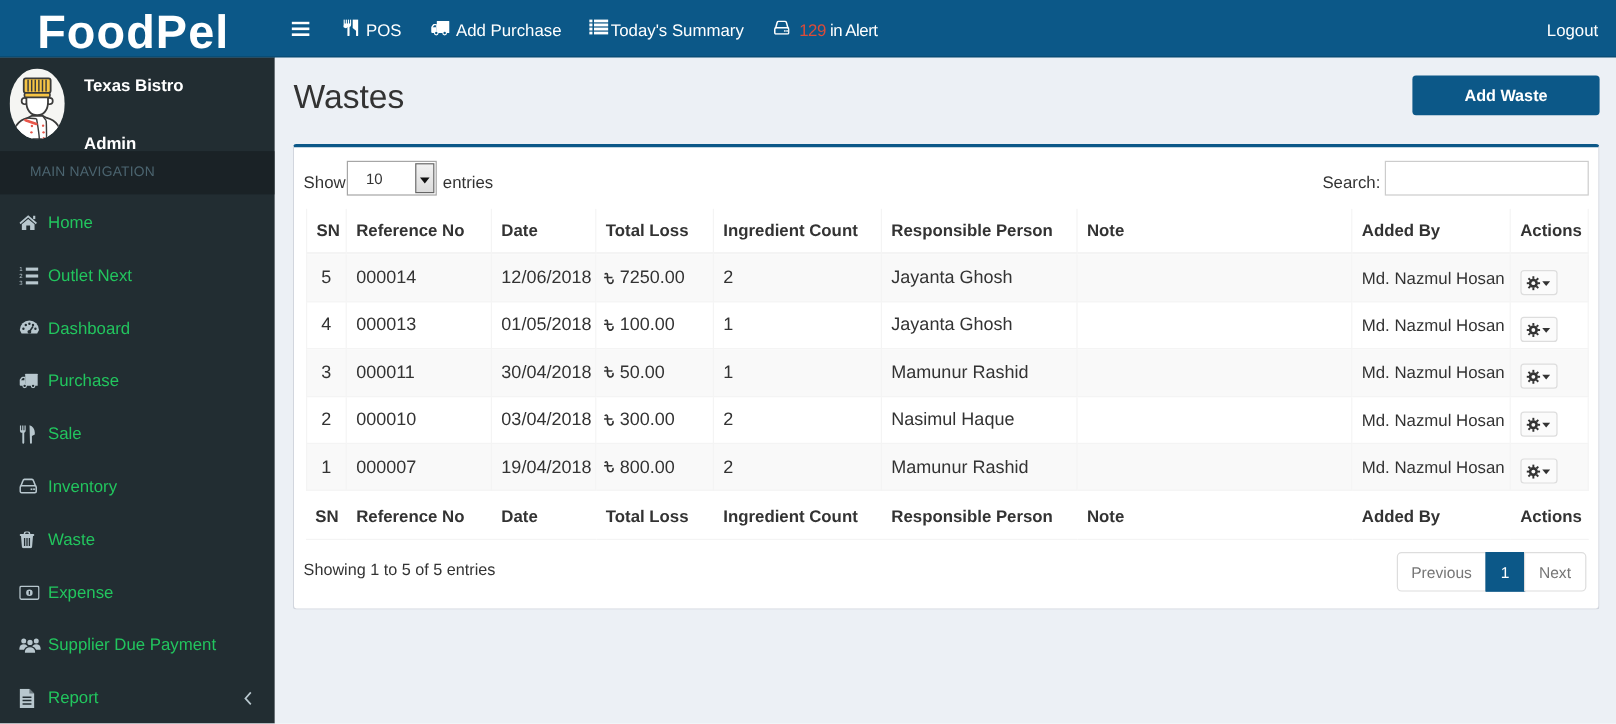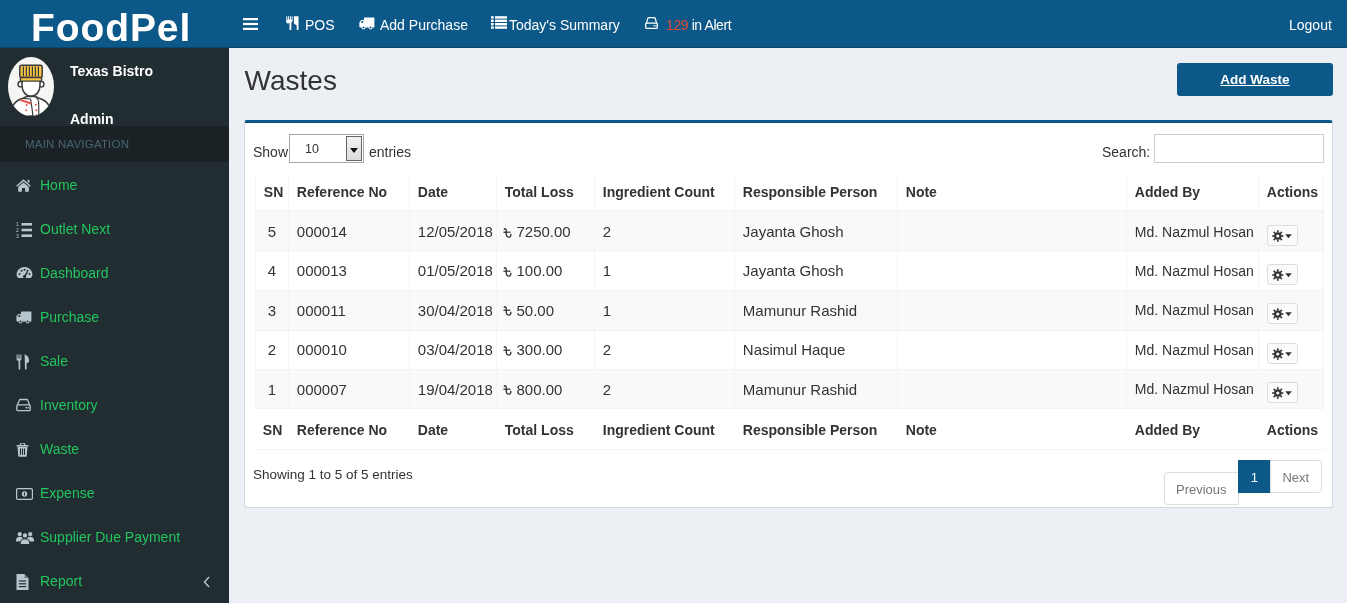--- a/index.html
+++ b/index.html
@@ -15,21 +15,21 @@
   #userpanel { position:absolute; left:0; top:0; width:229px; height:78px; }
   #uname { position:absolute; left:70px; top:15px; font-size:14px; font-weight:bold; color:#fff;text-align:center; }
   #urole { position:absolute; left:70px; top:63px; font-size:14px; font-weight:bold; color:#fff; }
   #navheader { position:absolute; left:0; top:78px; width:229px; height:36px; background:#1a2226; color:#4b646f; font-size:11.5px; line-height:37px; padding-left:25px; letter-spacing:0.2px; }
   .mitem { position:absolute; left:0; width:229px; height:44px; }
   .mitem .mi { position:absolute; left:16px; top:14px; }
   .mitem .mt { position:absolute; left:40px; top:13px; font-size:14px; color:#22c55e; }
   
   #content { position:absolute; left:229px; top:48px; width:1118px; height:555px; background:#ecf0f5;padding-left:40px; }
   #h1 { position:absolute; left:15.6px; top:15.8px; font-size:28px; line-height:33px; color:#333; }
-  #addwaste { position:absolute; left:948px; top:15px; width:156px; height:33px; background:#0c5888; color:#fff; font-size:13.5px; font-weight:bold; text-align:center; line-height:33px; border-radius:3px;text-decoration:underline; }
+  #addwaste { position:absolute; left:948px; top:15px; width:156px; height:33px; background:#0c5888; color:#fff; font-size:13.5px; font-weight:bold; text-align:center; line-height:33px; border-radius:3px; }
   #box { position:absolute; left:15px; top:72px; width:1089px; height:388px; background:#fff; border:1px solid #d2d6de; border-top:3px solid #0c5888; border-radius:3px; }
   .lbl { position:absolute; font-size:14px; color:#333; }
   #dtselect { position:absolute; left:44px; top:11px; width:75px; height:29px; background:#fff; border:1px solid #a6a6a6; }
   #dtselect .val { position:absolute; left:15px; top:7px; font-size:12.5px; color:#333; }
   #dtselect .arr { position:absolute; right:1px; top:1px; bottom:1px; width:16px; background:linear-gradient(#f2f2f2,#dcdcdc); border:1px solid #666; }
   #dtselect .arr:after { content:""; position:absolute; left:2.5px; top:10.5px; border:4.5px solid transparent; border-top:5.5px solid #111; }
   #searchbox { position:absolute; left:908.5px; top:11px; width:170px; height:29px; background:#fff; border:1px solid #ccc; }
   table { border-collapse:separate; border-spacing:0; table-layout:fixed; position:absolute; left:9.8px; top:51px; width:1069px; font-size:15px; color:#333; }
   th, td { font-weight:normal; text-align:left; padding:0 8px; overflow:hidden; white-space:nowrap; }
   thead th { font-weight:bold; font-size:14px; height:38.3px; border-bottom:2px solid #f4f4f4; border-right:1px solid #f4f4f4; }
@@ -37,21 +37,21 @@
   thead tr { }
   tbody td { height:39.45px; border-bottom:1px solid #f4f4f4; border-right:1px solid #f4f4f4; }
   tbody td:first-child { text-align:center; }
   tbody td:first-child { border-left:1px solid #f4f4f4; }
   tbody tr.odd { background:#f9f9f9; }
   tfoot th { font-weight:bold; font-size:14px; height:40.2px; padding-top:2px; border-bottom:1px solid #f4f4f4; }
   .cc { text-align:left; }
   #info { position:absolute; left:8px; top:344px; font-size:13.5px; color:#333; }
   #pager { position:absolute; left:918.8px; top:336.5px; height:33px; }
   .pg { display:inline-block; float:left; height:33px; line-height:21px; padding:6px 0; text-align:center; font-size:13px; color:#767676; background:#fff; border:1px solid #ddd; }
-  #pg-prev { border-radius:4px 0 0 4px; width:75px;margin-top:12px; }
+  #pg-prev { border-radius:4px 0 0 4px; width:75px; }
   #pg-1 { background:#0c5888; border-color:#0c5888; color:#fff; margin-left:-1px; width:33px; }
   #pg-next { border-radius:0 4px 4px 0; margin-left:-1px; width:52px; }
   .gearbtn { display:inline-block; width:31px; height:21px; background:#fbfbfb; border:1px solid #ddd; border-radius:3px; vertical-align:middle; position:relative; top:3.5px; }
 </style>
 </head>
 <body>
 
 <div id="navbar">
   <div id="logo">FoodPel</div>
   <svg class="navicon" style="left:243px;top:18px" width="15" height="12" viewBox="0 0 15 12">
@@ -300,21 +300,21 @@
             <th>Responsible Person</th>
             <th>Note</th>
             <th>Added By</th>
             <th>Actions</th>
           </tr>
         </thead>
       <tbody>
         <tr class="odd">
             <td>5</td>
             <td>000014</td>
-            <td>12/05/2018</td>
+            <td>12/06/2018</td>
             <td><svg width="9" height="10" viewBox="0 0 9 10" style="vertical-align:-0.5px;margin-left:-1.5px">
                 <path d="M1.1,1.7 C1.6,0.4 3.1,0.5 3.2,2 L3.3,6.4 C3.35,8.6 5.2,9.7 6.8,8.8 C7.9,8.2 8.2,6.8 7.5,5.9" fill="none" stroke="#333" stroke-width="1.35"></path>
                 <line x1="0.4" y1="4.2" x2="7.4" y2="4.2" stroke="#333" stroke-width="1.25"></line>
               </svg> 7250.00</td>
             <td class="cc">2</td>
             <td>Jayanta Ghosh</td>
             <td></td>
             <td style="font-size:14px">Md. Nazmul Hosan</td>
             <td class="cc"><span class="gearbtn"><svg width="21" height="14" viewBox="0 0 21 14" style="position:absolute;left:4px;top:3px">
                   <g fill="#333">

